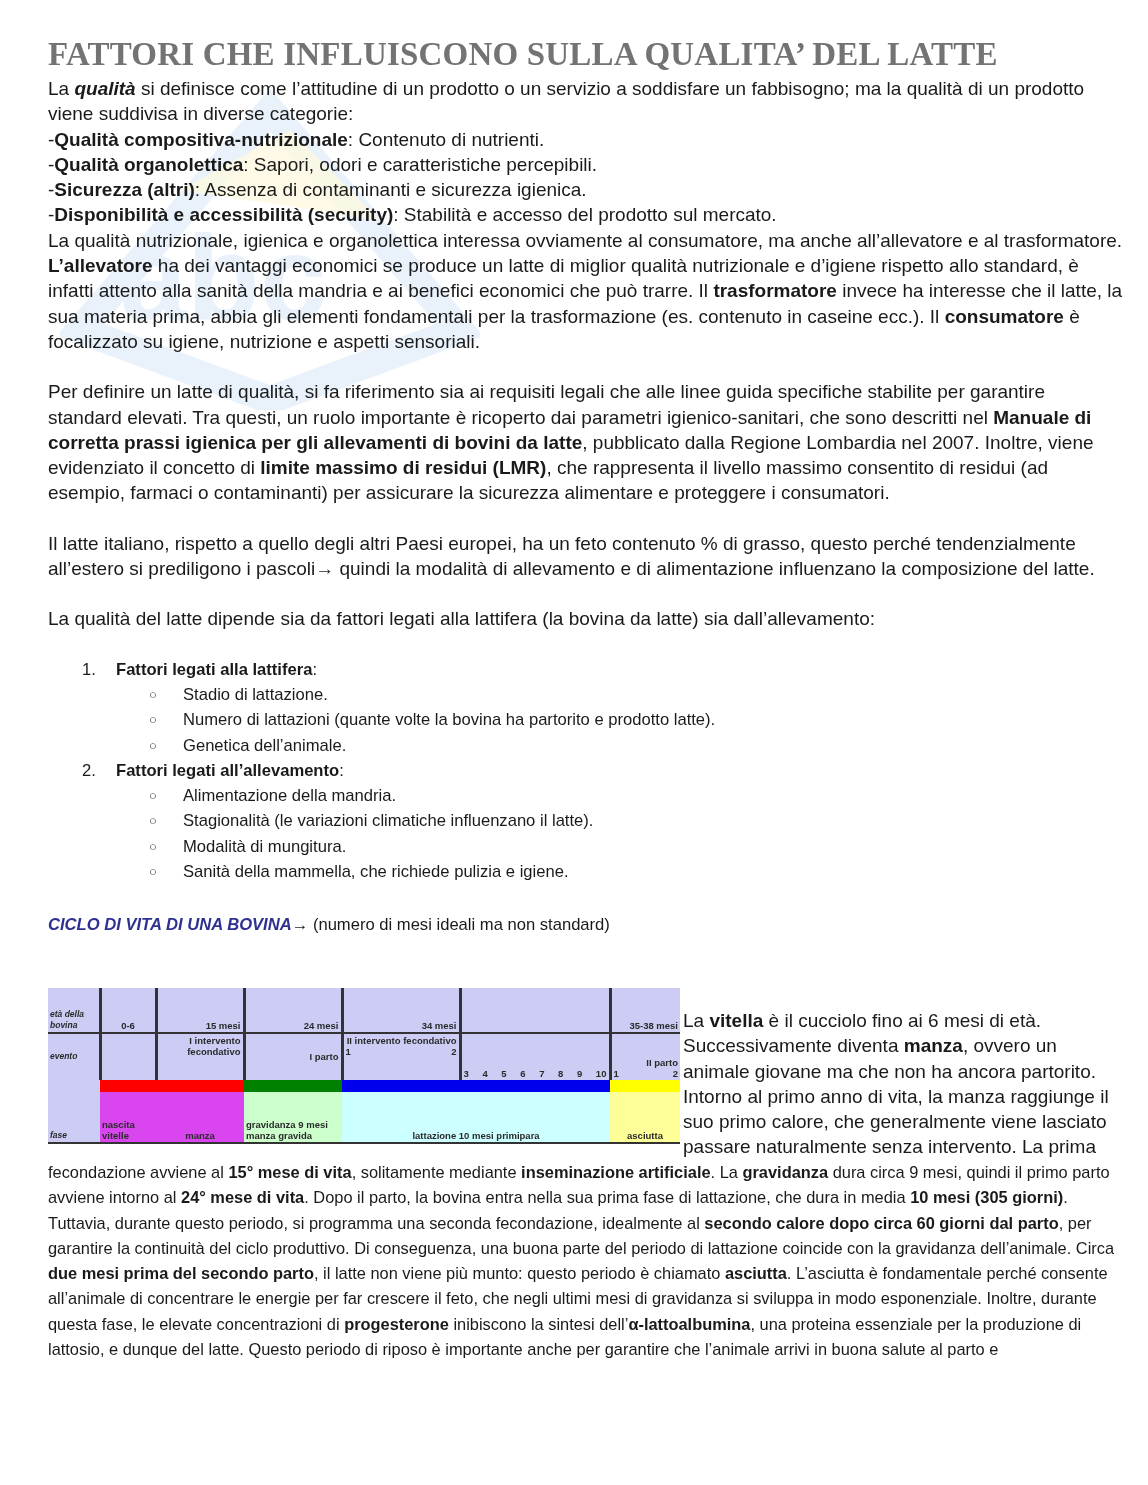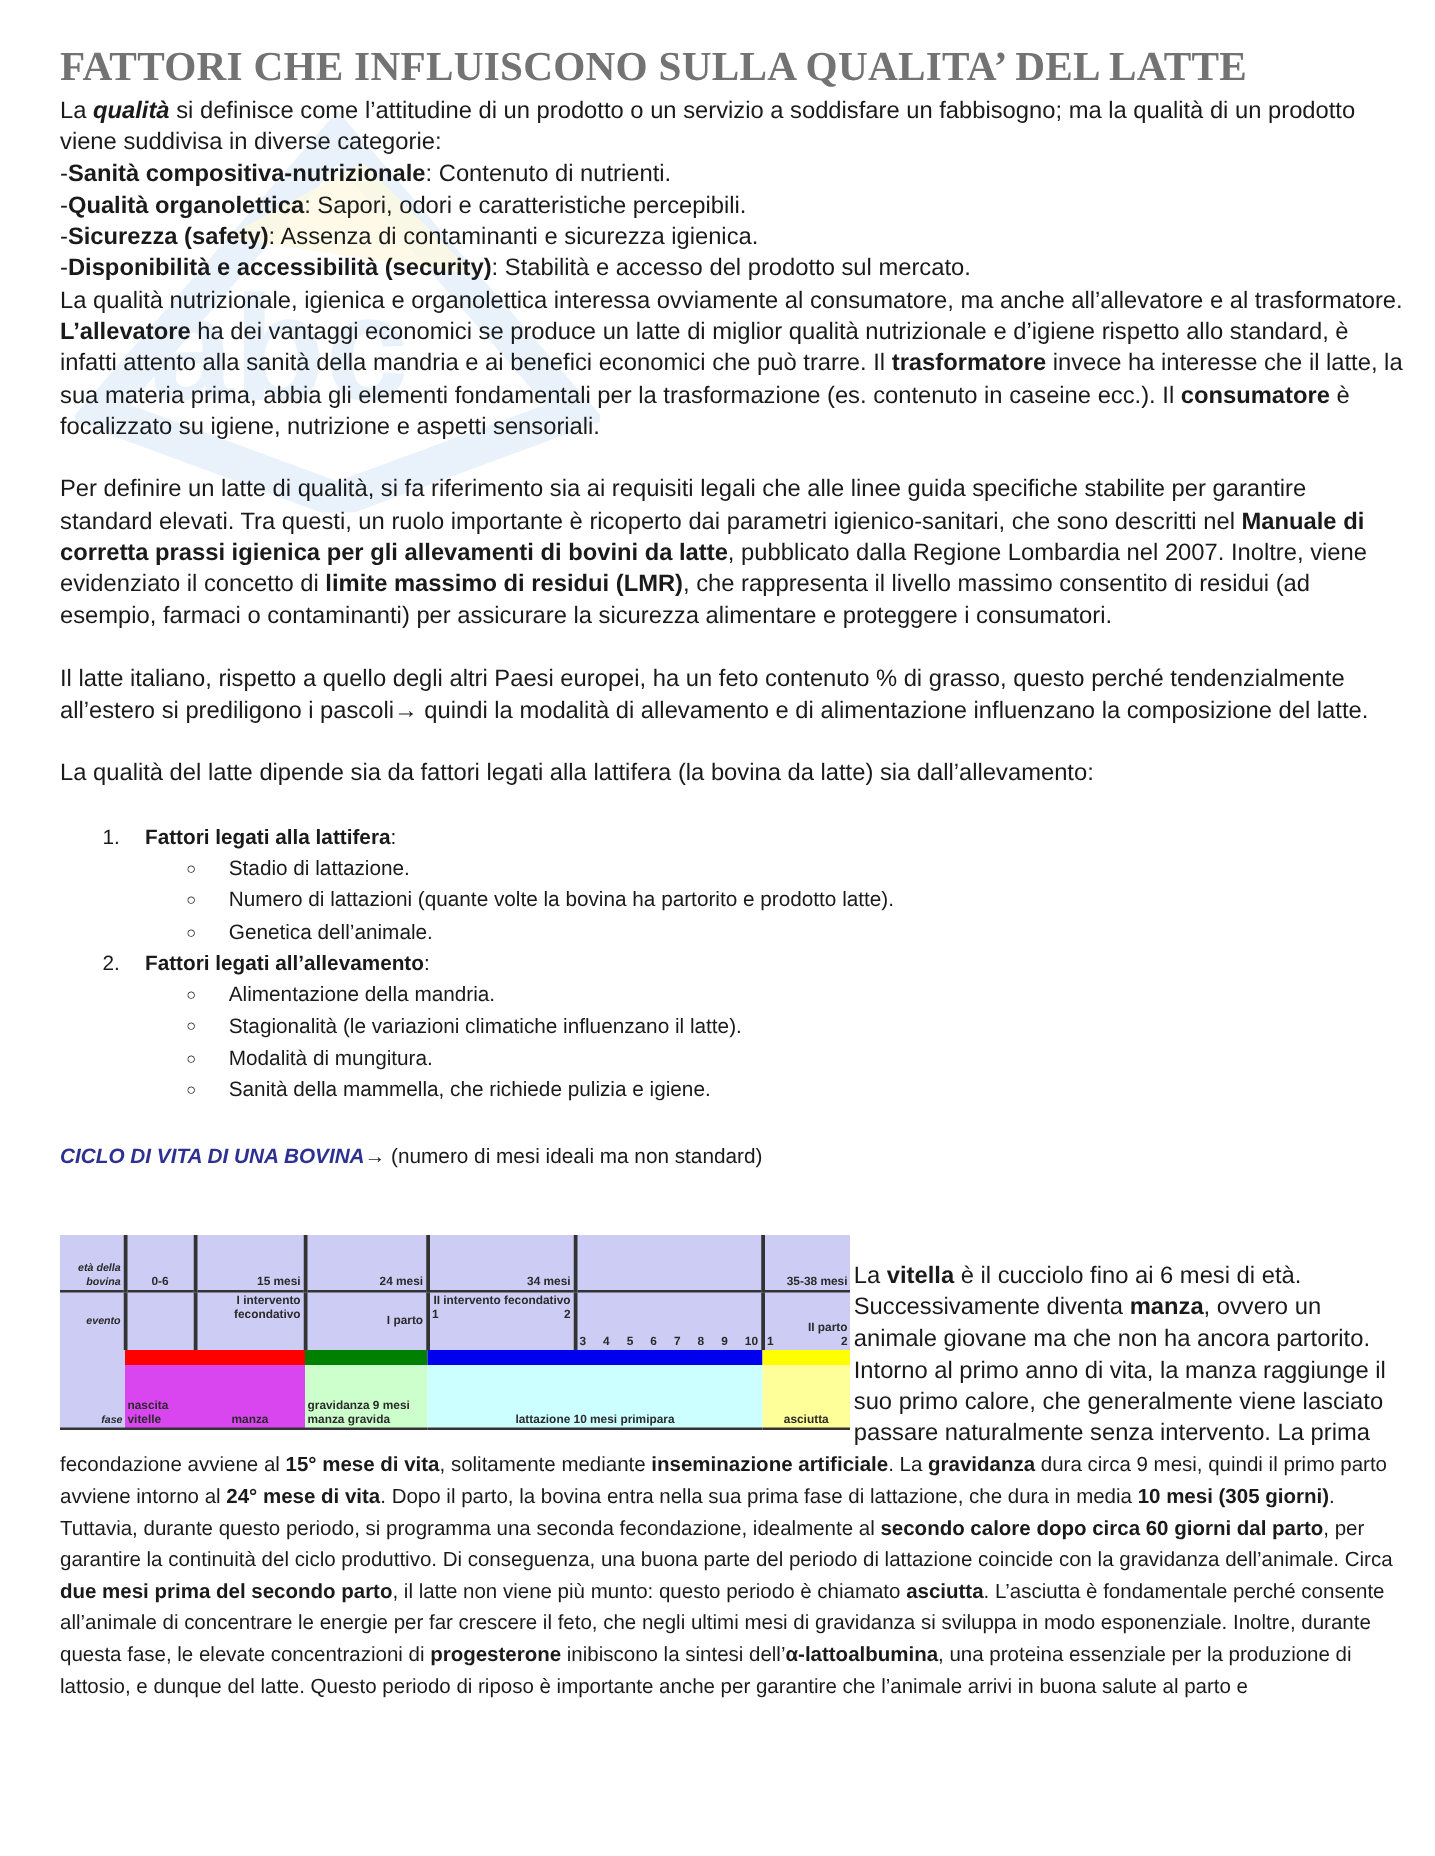--- a/index.html
+++ b/index.html
@@ -16,21 +16,21 @@
   .list-num > li .num { position: absolute; left: 34px; width: 30px; }
   .list-num > li .lbl { margin-left: 32px; }
   .sub { list-style: none; margin: 0; padding: 0; }
   .sub li { padding-left: 135px; position: relative; font-size: 16.6px; line-height: 25.3px; }
   .sub li .bullet { position: absolute; left: 101px; top: 0; font-size: 13px; }
   .section-head { margin-top: 28px; font-size: 16.6px; line-height: 25px; }
   .section-head .hd { color: #2e3192; font-weight: bold; font-style: italic; }
   .lifecycle { position: absolute; left: 48px; top: 988px; width: 632px; height: 158px; }
   table.cyc { border-collapse: collapse; width: 632px; height: 156px; font-family: "Liberation Sans", sans-serif; font-size: 9.5px; font-weight: bold; color: #2a2a2a; table-layout: fixed; }
   table.cyc td { background: #ccccf5; padding: 1px 2px; vertical-align: bottom; text-align: right; line-height: 11px; }
-  table.cyc td.lbl { text-align: right; font-style: italic; font-size: 8.5px; }
+  table.cyc td.lbl { text-align: left; font-style: italic; font-size: 8.5px; }
   table.cyc .bl { border-left: 3px solid #333; }
   table.cyc .bb { border-bottom: 2px solid #333; }
   table.cyc .red { background: #ff0000; height: 12px; padding: 0; }
   table.cyc .green { background: #008000; height: 12px; padding: 0; }
   table.cyc .blue { background: #0000ee; height: 12px; padding: 0; }
   table.cyc .yellow { background: #ffff00; height: 12px; padding: 0; }
   table.cyc .orange { background: #d946ef; }
   table.cyc .lgreen { background: #ccffcc; text-align: left; }
   table.cyc .cyan { background: #ccffff; text-align: center; margin-top: 39px; }
   table.cyc .lyellow { background: #ffff99; text-align: center; }
@@ -47,23 +47,23 @@
   <polygon points="20,260 210,40 400,260 210,330" fill="none" stroke="#9fc6ee" stroke-width="28"></polygon>
   <polygon points="120,120 230,60 320,150" fill="#f6e27a" opacity="0.8"></polygon>
   <text x="60" y="250" font-size="120" font-family="Liberation Sans, sans-serif" font-weight="bold" fill="#9fc6ee">abc</text>
 </svg>
 
 <div class="page">
   <h1 class="title">FATTORI CHE INFLUISCONO SULLA QUALITA’  DEL LATTE</h1>
 
   <p class="p"><span>La </span><b><i>qualità</i></b><span> si definisce come l’attitudine di un prodotto o un servizio a soddisfare un fabbisogno; ma la qualità di un prodotto viene suddivisa in diverse categorie:</span></p>
   <div>
-    <p class="p">-<b>Sanità compositiva-nutrizionale</b><span>: Contenuto di nutrienti.</span></p>
+    <p class="p">-<b>Qualità compositiva-nutrizionale</b><span>: Contenuto di nutrienti.</span></p>
     <p class="p">-<b>Qualità organolettica</b><span>: Sapori, odori e caratteristiche percepibili.</span></p>
-    <p class="p">-<b>Sicurezza (safety)</b><span>: Assenza di contaminanti e sicurezza igienica.</span></p>
+    <p class="p">-<b>Sicurezza (altri)</b><span>: Assenza di contaminanti e sicurezza igienica.</span></p>
     <p class="p">-<b>Disponibilità e accessibilità (security)</b><span>: Stabilità e accesso del prodotto sul mercato.</span></p>
   </div>
   <p class="p"><span>La qualità nutrizionale, igienica e organolettica interessa ovviamente al consumatore, ma anche all’allevatore e al trasformatore. </span><b>L’allevatore</b><span> ha dei vantaggi economici se produce un latte di miglior qualità nutrizionale e d’igiene rispetto allo standard, è infatti attento alla sanità della mandria e ai benefici economici che può trarre. Il </span><b>trasformatore</b><span> invece ha interesse che il latte, la sua materia prima, abbia gli elementi fondamentali per la trasformazione (es. contenuto in caseine ecc.). Il </span><b>consumatore</b><span> è focalizzato su igiene, nutrizione e aspetti sensoriali.</span></p>
 
   <div class="gap"></div>
   <p class="p"><span>Per definire un latte di qualità, si fa riferimento sia ai requisiti legali che alle linee guida specifiche stabilite per garantire standard elevati. Tra questi, un ruolo importante è ricoperto dai parametri igienico-sanitari, che sono descritti nel </span><b>Manuale di corretta prassi igienica per gli allevamenti di bovini da latte</b><span>, pubblicato dalla Regione Lombardia nel 2007. Inoltre, viene evidenziato il concetto di </span><b>limite massimo di residui (LMR)</b><span>, che rappresenta il livello massimo consentito di residui (ad esempio, farmaci o contaminanti) per assicurare la sicurezza alimentare e proteggere i consumatori.</span></p>
 
   <div class="gap"></div>
   <p class="p">Il latte italiano, rispetto a quello degli altri Paesi europei, ha un feto contenuto % di grasso, questo perché tendenzialmente all’estero si prediligono i pascoli→ quindi la modalità di allevamento e di alimentazione influenzano la composizione del latte.</p>
 

